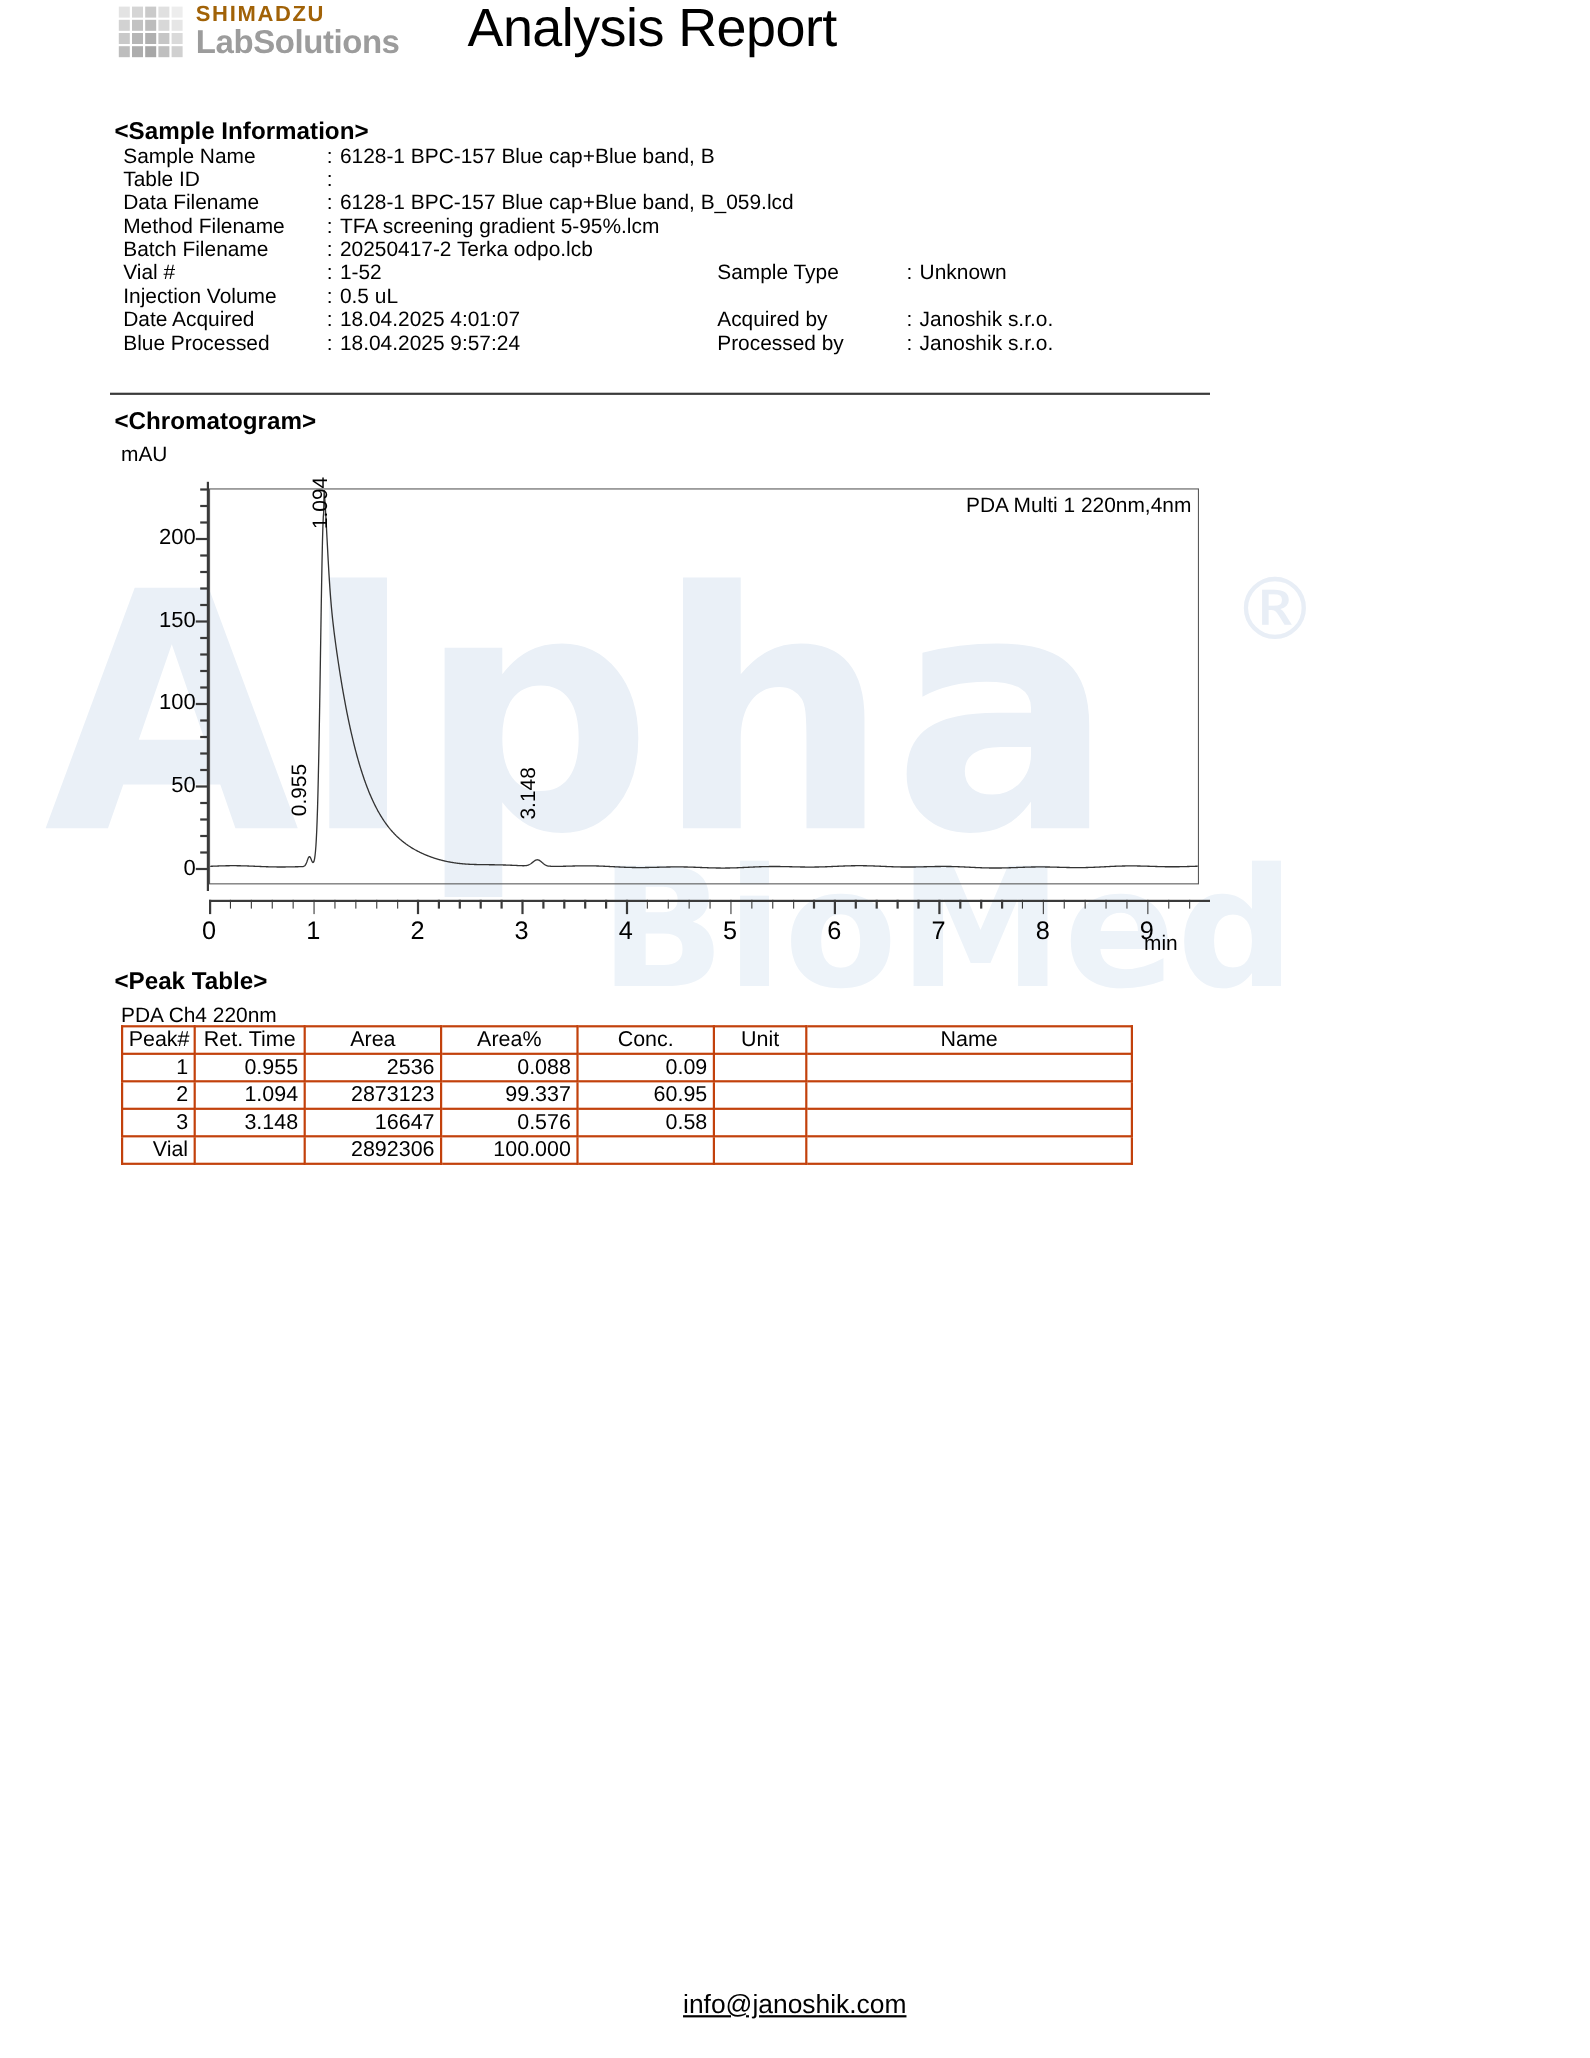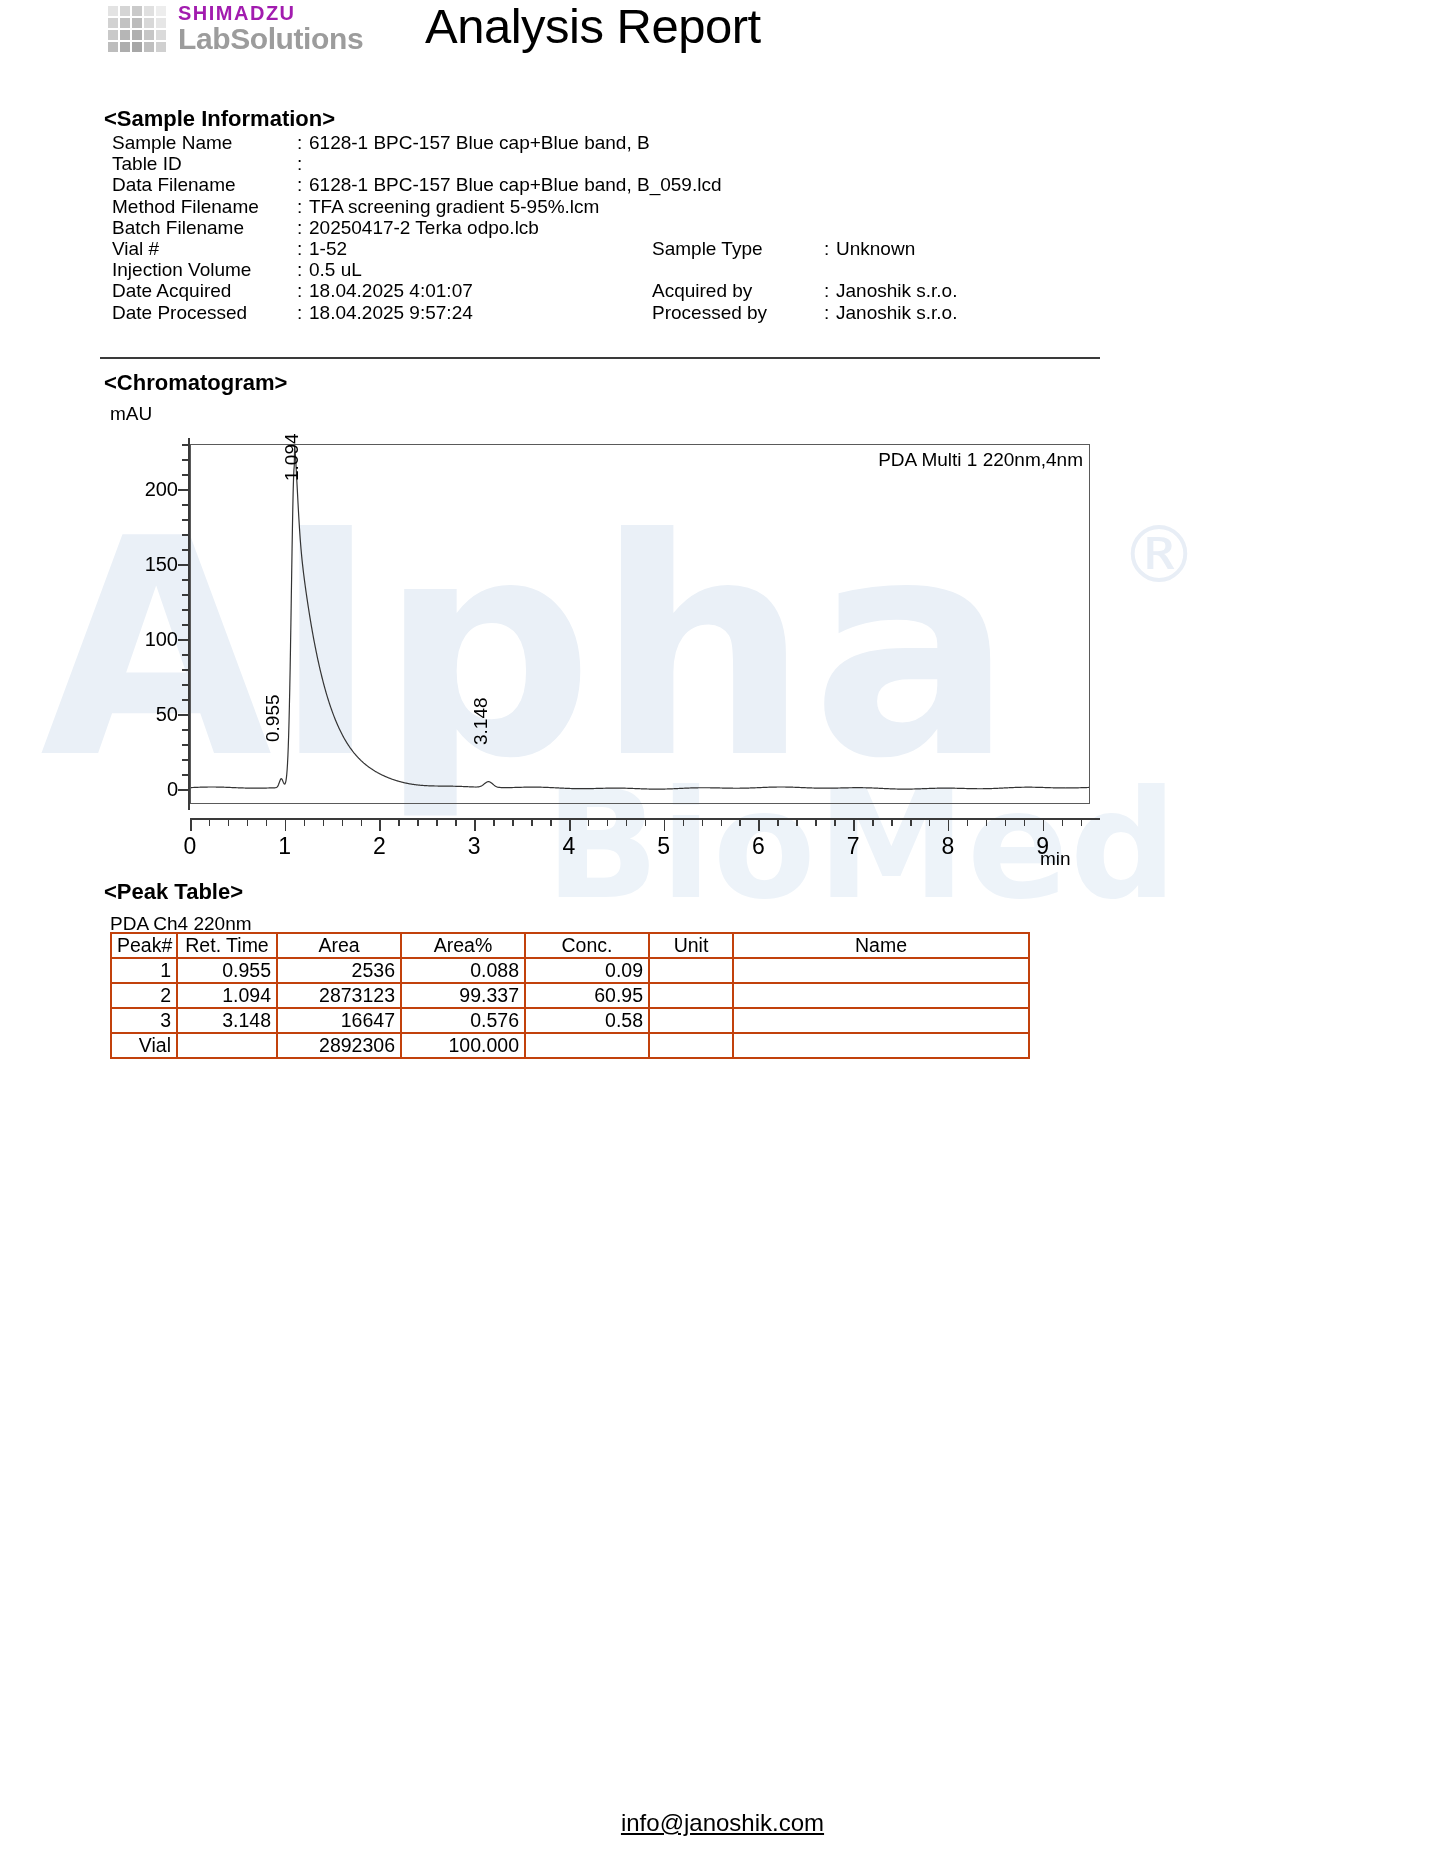--- a/index.html
+++ b/index.html
@@ -86,21 +86,21 @@
     position: absolute;
     left: 178px;
     top: 2px;
     width: 240px;
   }
   #brand-shimadzu {
     font-family: "Liberation Sans", sans-serif;
     font-weight: bold;
     font-size: 20px;
     letter-spacing: 1.5px;
-    color: #a21caf;
+    color: #a16207;
     line-height: 22px;
   }
   #brand-labsolutions {
     font-family: "Liberation Sans", sans-serif;
     font-weight: bold;
     font-size: 30px;
     letter-spacing: -0.4px;
     color: #9c9c9c;
     line-height: 32px;
     margin-top: -1px;
@@ -433,21 +433,21 @@
     </div>
 
     <div class="info-row">
       <span class="info-label">Date Acquired</span>
       <span class="info-value"><span class="colon">:</span><span>18.04.2025 4:01:07</span></span>
       <span class="info-label2">Acquired by</span>
       <span class="info-value2"><span class="colon">:</span><span>Janoshik s.r.o.</span></span>
     </div>
 
     <div class="info-row">
-      <span class="info-label">Date Processed</span>
+      <span class="info-label">Blue Processed</span>
       <span class="info-value"><span class="colon">:</span><span>18.04.2025 9:57:24</span></span>
       <span class="info-label2">Processed by</span>
       <span class="info-value2"><span class="colon">:</span><span>Janoshik s.r.o.</span></span>
     </div>
 
   </div>
 
   <div id="hr-main"></div>
 
   <div class="section-title" id="chromatogram-title">&lt;Chromatogram&gt;</div>

